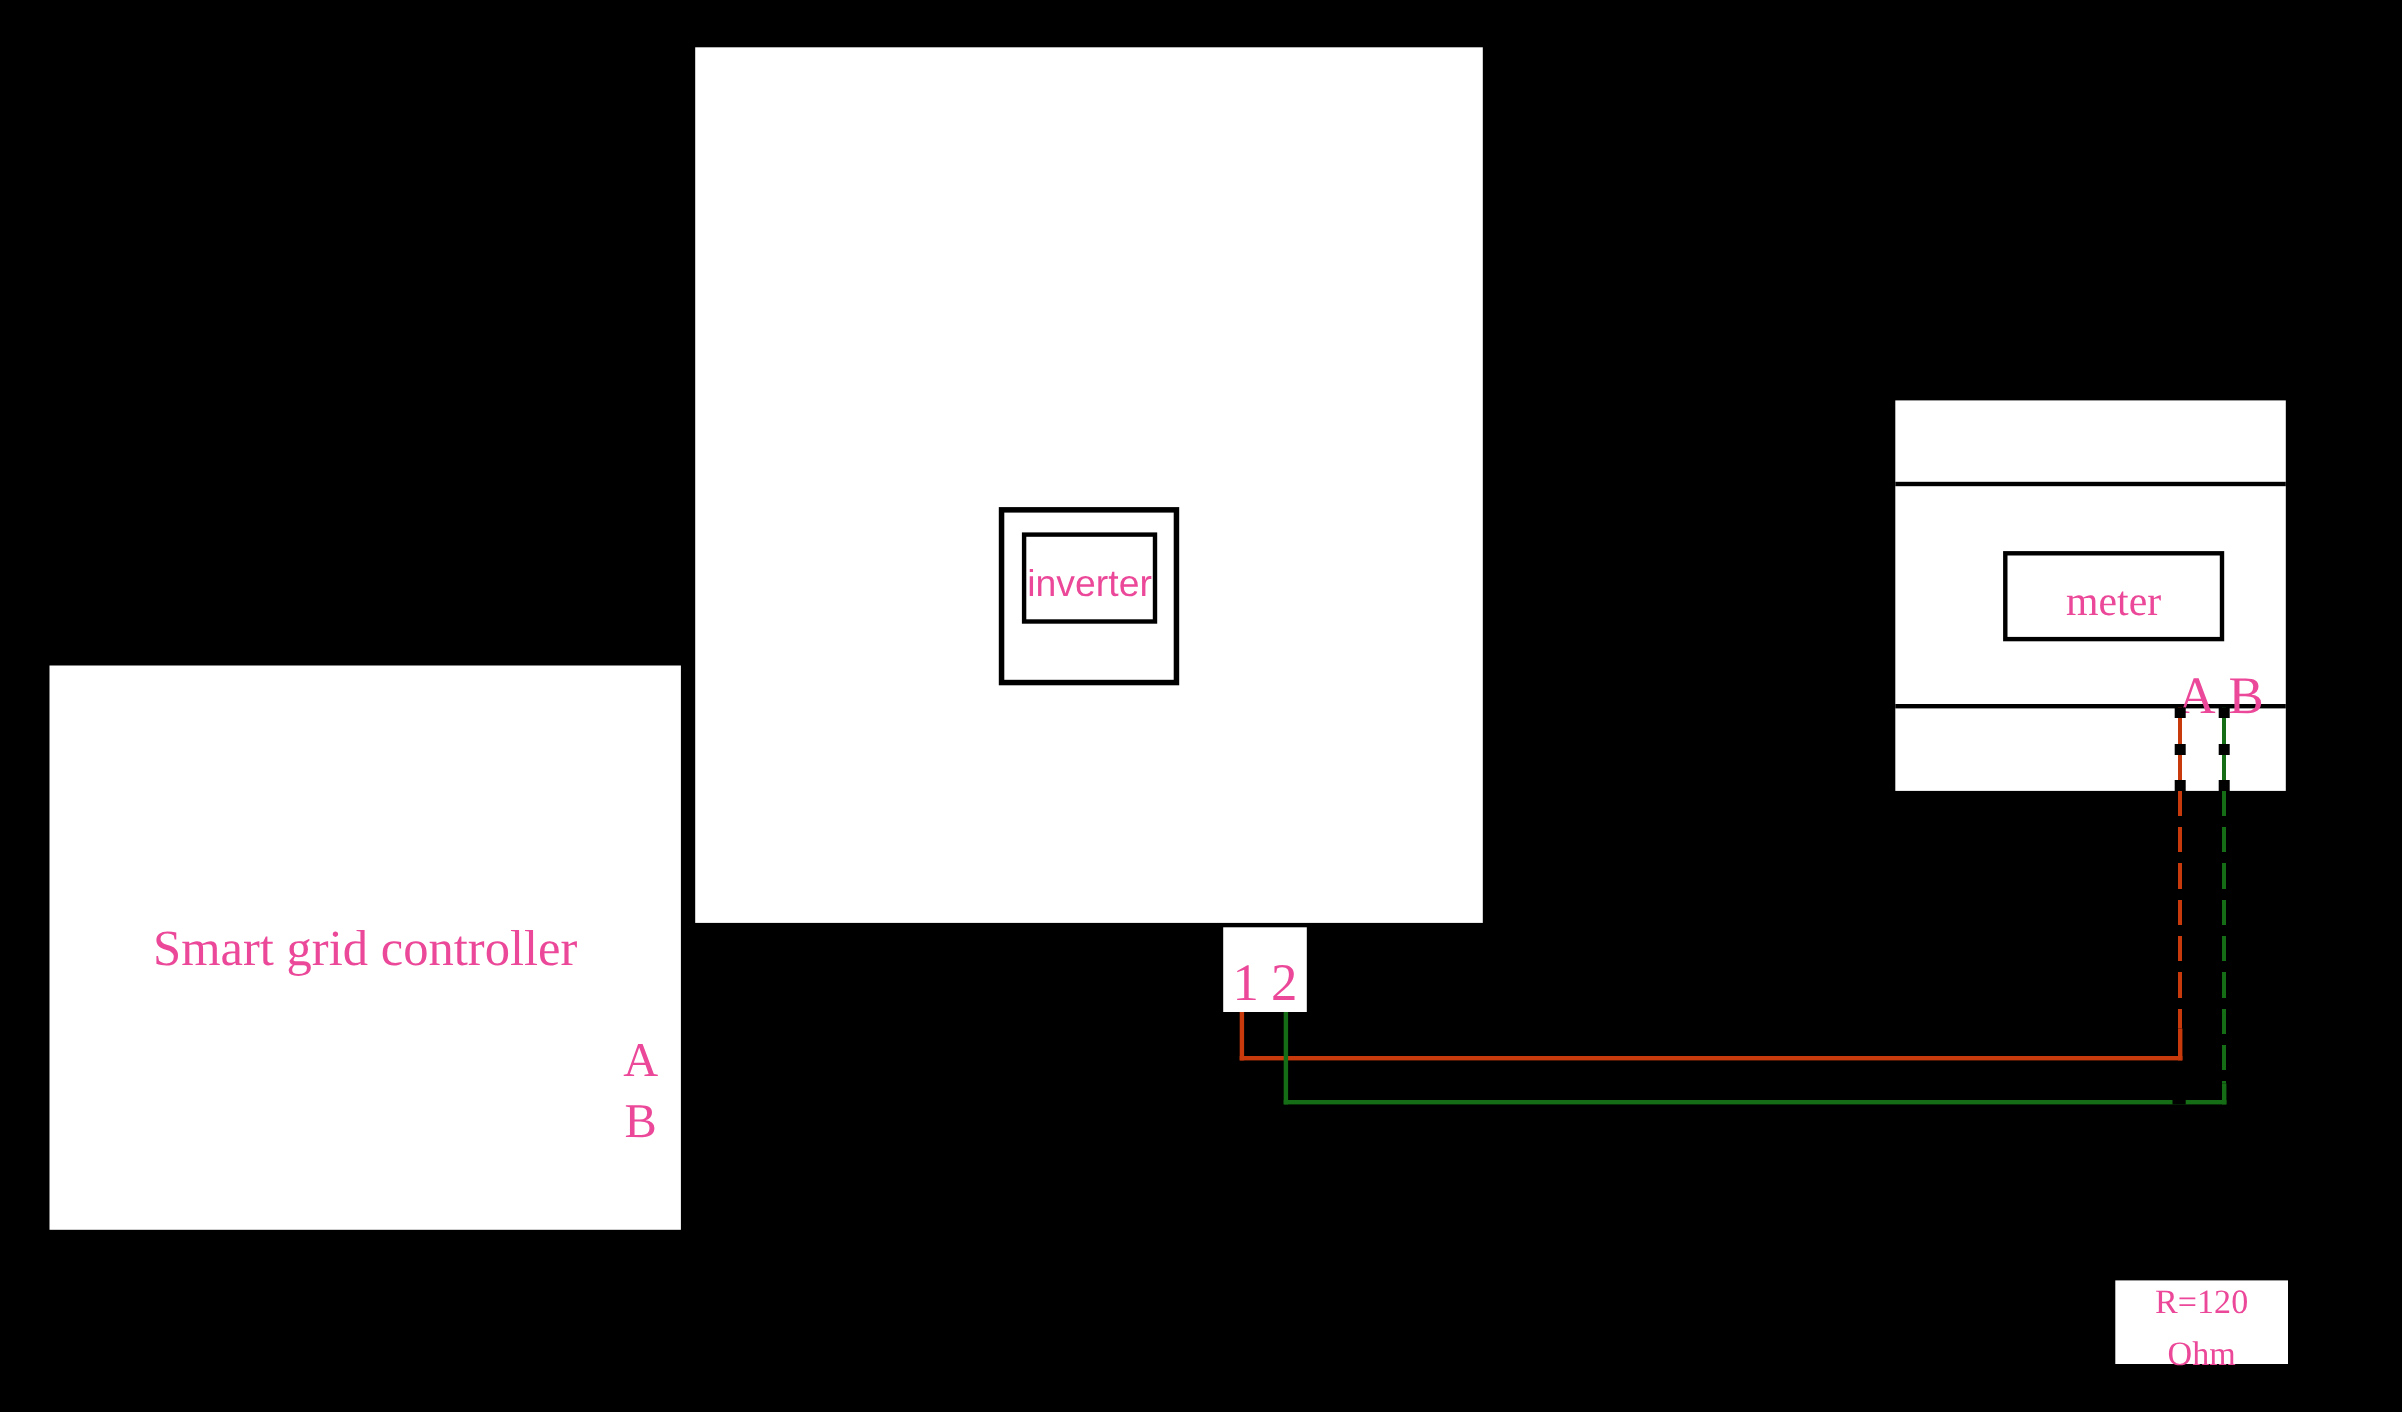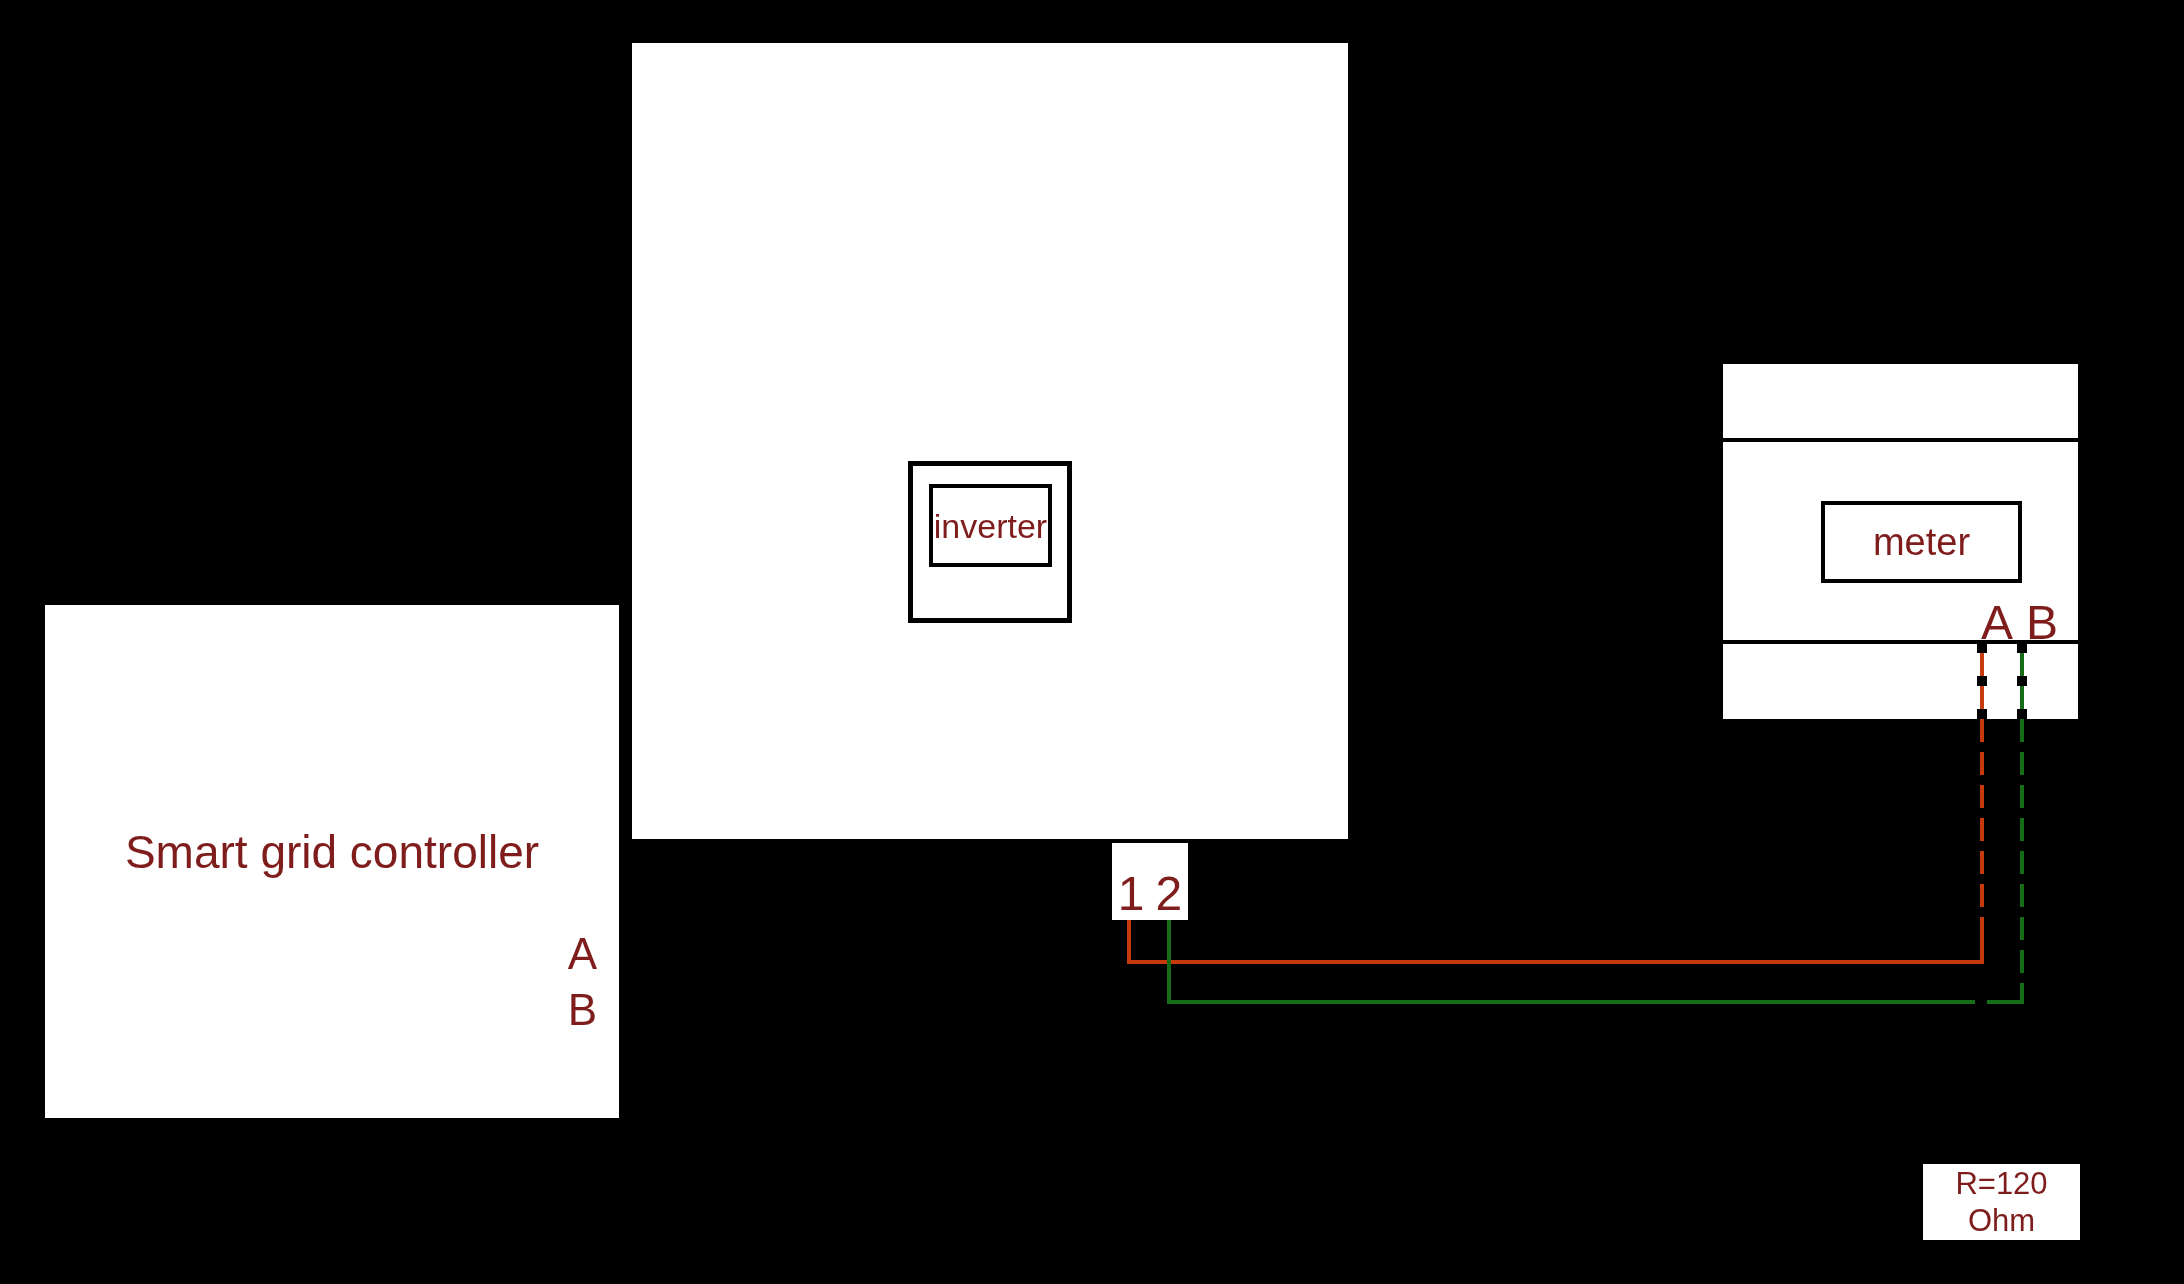--- a/index.html
+++ b/index.html
@@ -5,22 +5,22 @@
   html,body{margin:0;padding:0;background:#000;}
   .canvas{
     position:relative;
     width:2184px;height:1284px;
     background:var(--background,#000);
     font-family:"Liberation Sans",sans-serif;
     color:#000;
     overflow:hidden;
   }
   .abs{position:absolute;}
-  .box{background:var(--box-fill,#fff);}
-  .label{color:#7f1d1d;}
+  .box{background:var(--box-fill,#fff);font-family:Liberation Serif, serif;}
+  .label{color:#ec4899;margin-top:10px;}
 
   
   .controller-box{left:45px;top:605px;width:574px;height:513px;}
   .controller-label{left:0;top:224px;width:100%;text-align:center;font-size:46px;line-height:1;}
   .controller-strip{left:563px;top:883px;width:39px;height:157px;}
   .strip-port{left:0;width:100%;text-align:center;font-size:44px;line-height:1;}
   .strip-port-a{top:49px;}
   .strip-port-b{top:105px;}
 
   

